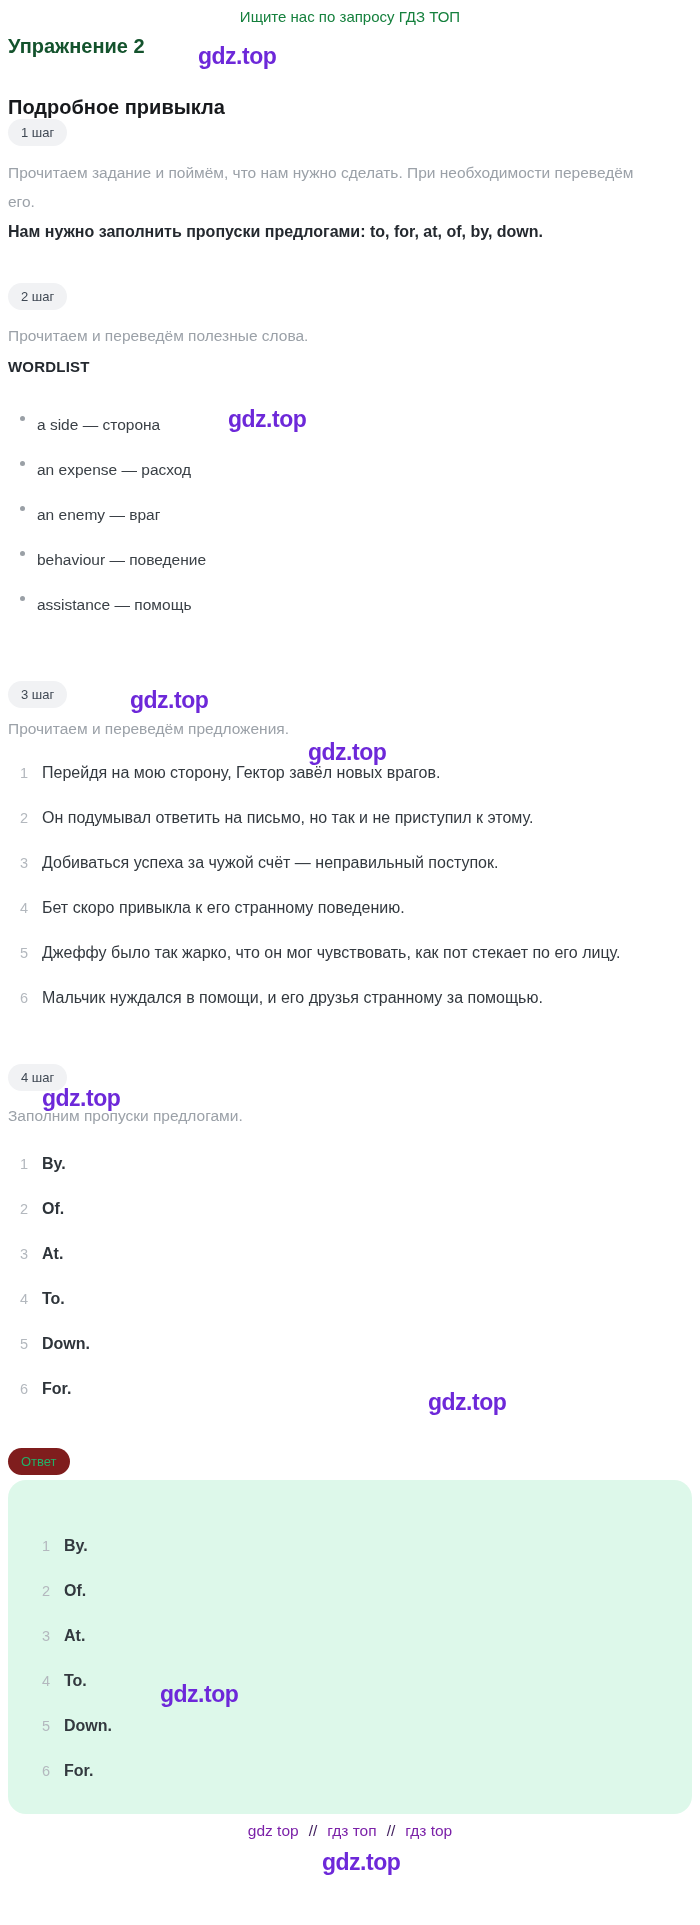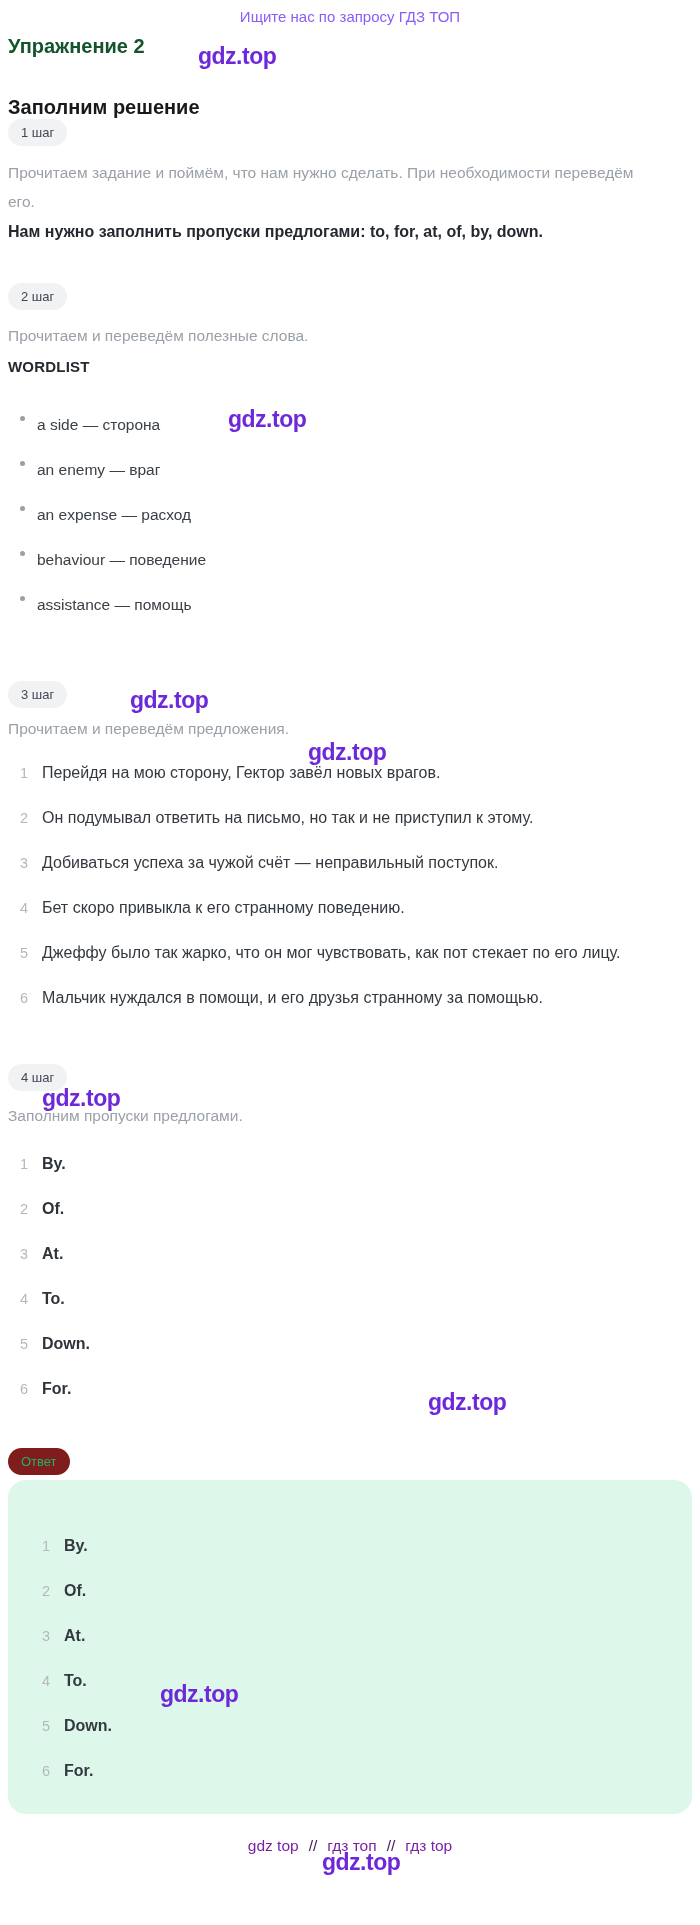--- a/index.html
+++ b/index.html
@@ -4,21 +4,21 @@
 <style>
   html,body{margin:0;padding:0;}
   body{
     width:700px;height:1925px;position:relative;overflow:hidden;
     background:#ffffff;
     font-family:"Liberation Sans","DejaVu Sans",sans-serif;
     -webkit-font-smoothing:antialiased;
   }
   .promo{
     padding-top:7px;text-align:center;font-size:15px;line-height:20px;
-    color:#8b5cf6;cursor:pointer;
+    color:#15803d;cursor:pointer;
   }
   h1.title{
     margin:7px 0 0 8px;font-size:20px;line-height:24px;font-weight:700;color:#14532d;
   }
   h2.subtitle{
     margin:37px 0 0 8px;font-size:20px;line-height:24px;font-weight:700;color:#17191c;
   }
   .badge-row{margin-left:8px;}
   .r1{} .r2{margin-top:39px;} .r3{margin-top:63px;}
   .r4{margin-top:46px;} .r5{margin-top:39px;}
@@ -60,58 +60,58 @@
   ol.shortlist{margin-top:14px;}
   ol.shortlist .itext{font-weight:700;color:#2e343a;}
   .answer-box{
     margin:5px 8px 0;border-radius:18px;background:#ddf8ea;
     padding:46px 0 18px;
   }
   .answer-box ol.numlist{padding-left:34px;}
   .answer-box .num{color:#a2aaa6;}
   .answer-box .itext{font-weight:700;color:#2e343a;}
   .footer{
-    margin-top:22px;text-align:center;font-size:15.5px;line-height:20px;
+    margin-top:7px;text-align:center;font-size:15.5px;line-height:20px;
   }
   .footer .flink{color:#7b21a8;cursor:pointer;}
   .footer .sep{color:#3f1d5c;margin:0 10px;}
   .wm{
     position:absolute;z-index:5;font-size:23px;line-height:32px;color:#6d28d9;
     letter-spacing:-0.5px;white-space:nowrap;font-weight:bold;
   }
 </style>
 </head>
 <body>
 
 <div class="promo">Ищите нас по запросу ГДЗ ТОП</div>
 
 <h1 class="title">Упражнение 2</h1>
 
-<h2 class="subtitle">Заполним решение</h2>
+<h2 class="subtitle">Подробное привыкла</h2>
 
 <div class="badge-row r1"><span class="badge">1 шаг</span></div>
 <p class="desc">Прочитаем задание и поймём, что нам нужно сделать. При необходимости переведём его.</p>
 <p class="task">Нам нужно заполнить пропуски предлогами: to, for, at, of, by, down.</p>
 
 <div class="badge-row r2"><span class="badge">2 шаг</span></div>
 <p class="desc tight">Прочитаем и переведём полезные слова.</p>
 <h3 class="wordlist">WORDLIST</h3>
 
 <ul class="words">
   <li>
       <span class="dot"></span>
       <span class="wtext">a side — сторона</span>
     </li>
   <li>
       <span class="dot"></span>
+      <span class="wtext">an expense — расход</span>
+    </li>
+  <li>
+      <span class="dot"></span>
       <span class="wtext">an enemy — враг</span>
-    </li>
-  <li>
-      <span class="dot"></span>
-      <span class="wtext">an expense — расход</span>
     </li>
   <li>
       <span class="dot"></span>
       <span class="wtext">behaviour — поведение</span>
     </li>
   <li>
       <span class="dot"></span>
       <span class="wtext">assistance — помощь</span>
     </li>
 </ul>

